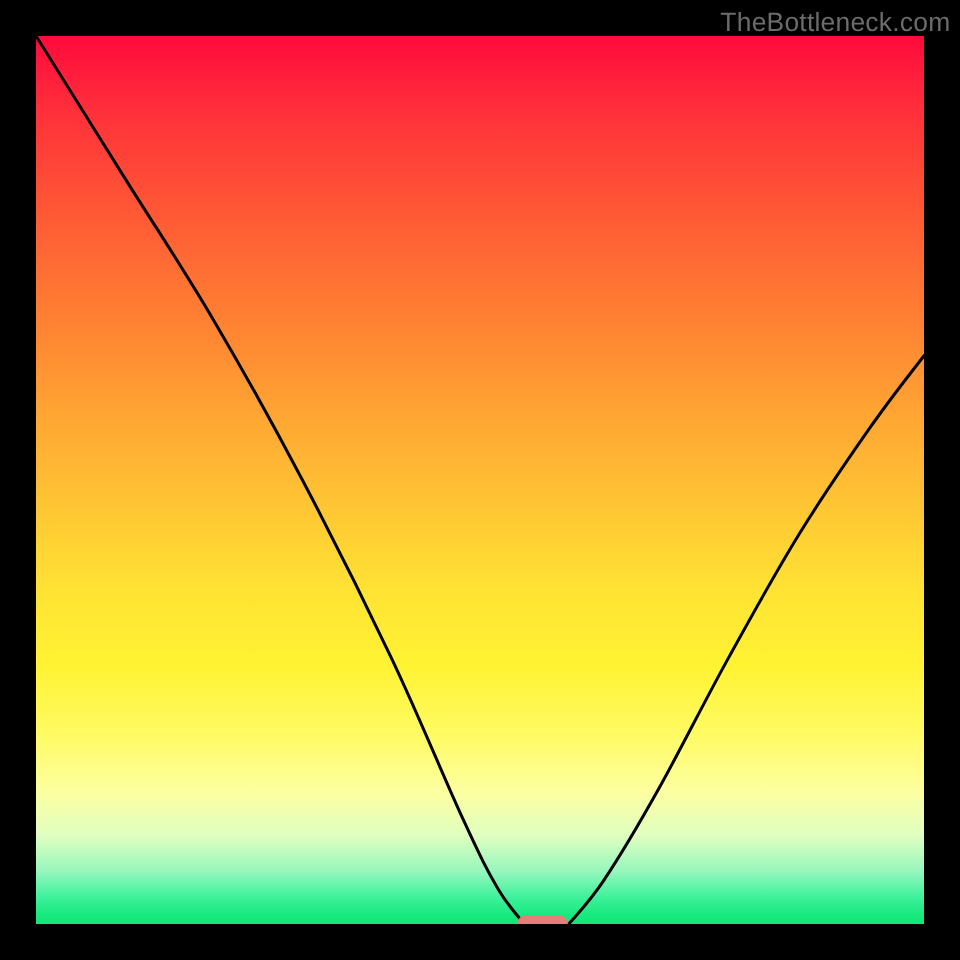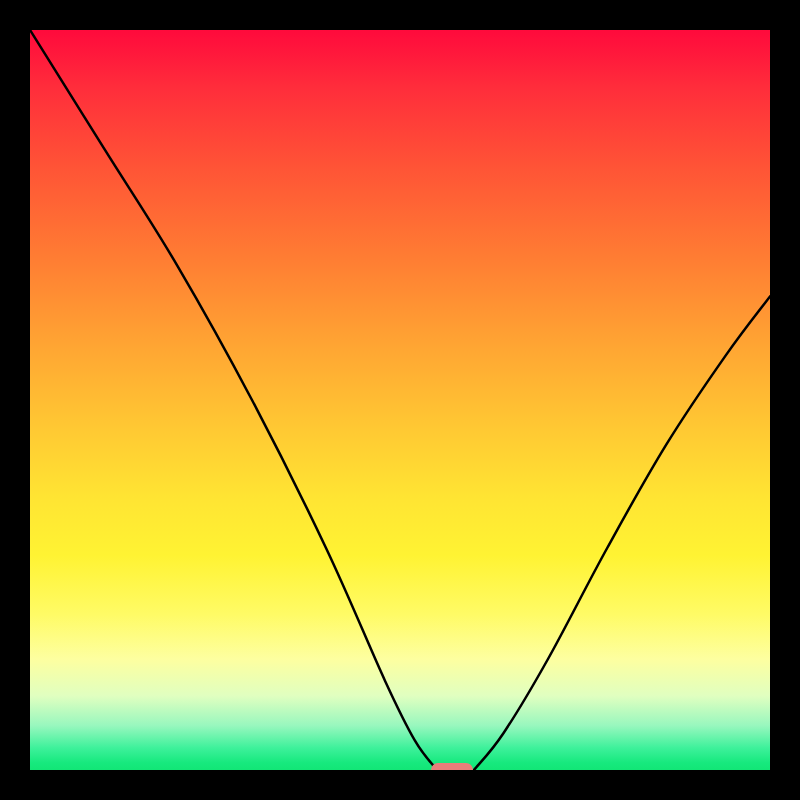--- a/index.html
+++ b/index.html
@@ -67,20 +67,21 @@
     background: #e77e7a;
     border-radius: 7px;
     transform: translate(-50%, -50%);
     z-index: 5;
   }
 </style>
 </head>
 <body>
 
 <div class="frame">
+  <div class="watermark">TheBottleneck.com</div>
 
   <div class="plot-area">
     <svg class="curve" viewBox="0 0 740 740" preserveAspectRatio="none">
       <path id="curve-left" d="M 0.00 0.00 C 13.32 21.31, 47.36 75.78, 74.00 118.40 C 100.64 161.02, 121.36 191.51, 148.00 236.80 C 174.64 282.09, 195.36 319.38, 222.00 370.00 C 248.64 420.62, 272.02 467.38, 296.00 518.00 C 319.98 568.62, 339.22 616.57, 355.20 651.20 C 371.18 685.83, 375.48 694.42, 384.80 710.40 C 394.12 726.38, 403.00 734.67, 407.00 740.00" fill="none" stroke="#000" stroke-width="2.5" stroke-linecap="round"></path>
       <path id="curve-right" d="M 444.00 740.00 C 449.33 733.34, 460.28 722.98, 473.60 703.00 C 486.92 683.02, 499.35 662.30, 518.00 629.00 C 536.65 595.70, 555.89 556.63, 577.20 518.00 C 598.51 479.37, 615.09 449.03, 636.40 414.40 C 657.71 379.77, 676.95 352.24, 695.60 325.60 C 714.25 298.96, 732.01 277.06, 740.00 266.40" fill="none" stroke="#000" stroke-width="2.5" stroke-linecap="round"></path>
     </svg>
     <div id="marker" class="marker" style="left: 421.8px; top: 740px;"></div>
   </div>
 </div>
 

